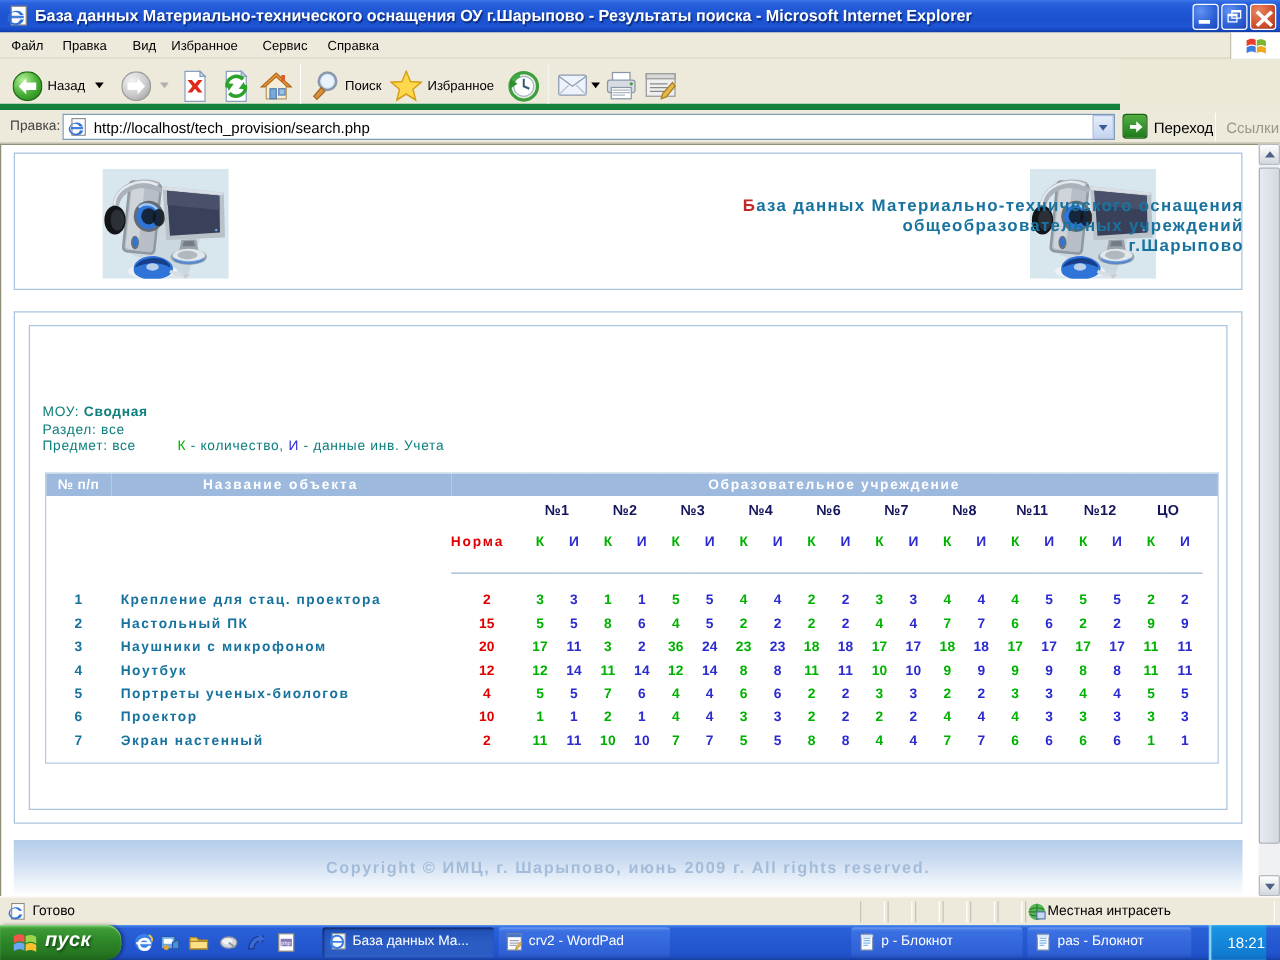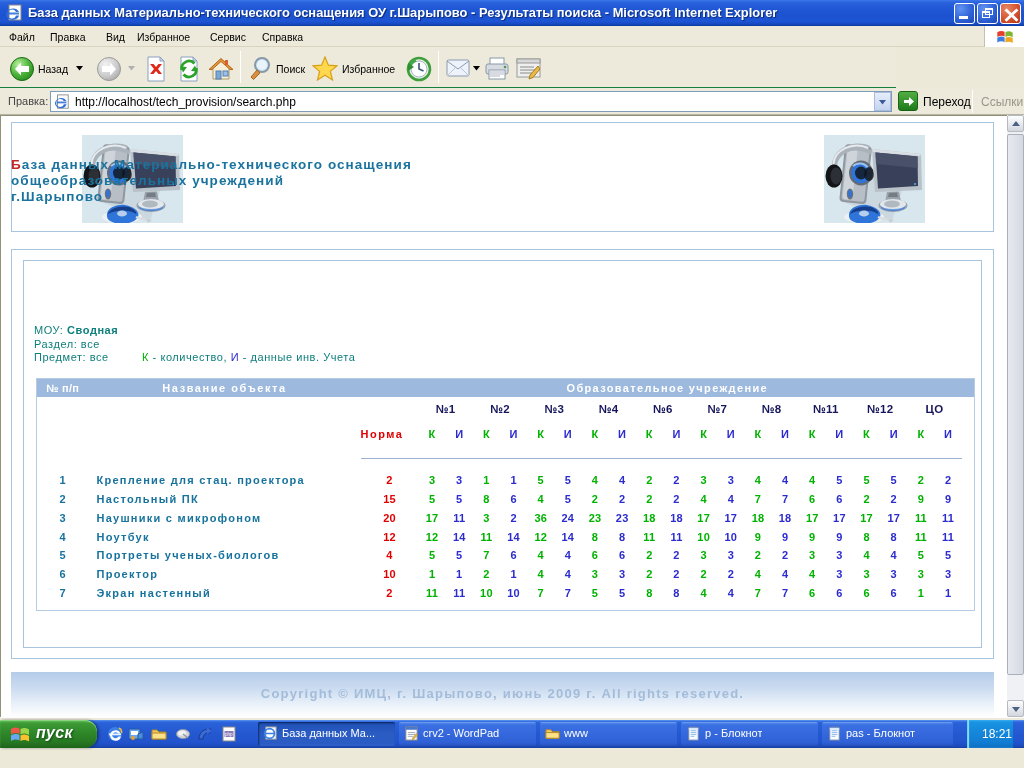--- a/index.html
+++ b/index.html
@@ -19,21 +19,21 @@
 #btnmax .g{position:absolute;left:4px;top:7px;width:8px;height:7px;border:1px solid #fff;border-top:2px solid #fff}
 #btnmax .g2{position:absolute;left:7px;top:4px;width:8px;height:7px;border:1px solid #fff;border-top:2px solid #fff;background:transparent}
 #btncls .x{position:absolute;left:0;top:0;width:21px;height:21px}
 
 
 #menubar{left:0;top:26px;width:1024px;height:21px;background:#edeadb;border-bottom:1px solid #d8d4bf}
 #menubar span{position:absolute;top:5px;font-size:10.5px;color:#000}
 #winflag{left:984px;top:26px;width:40px;height:21px;border-left:1px solid #c5c1ae;background:#fff}
 
 
-#toolbar{left:0;top:47px;width:896px;height:41px;background:#edeadb;border-bottom:1px solid #15803d}
+#toolbar{left:0;top:47px;width:896px;height:41px;background:#edeadb;border-bottom:5px solid #15803d}
 #toolbar .tx{position:absolute;font-size:10.5px;color:#000;top:16px}
 .tsep{position:absolute;top:4px;width:1px;height:32px;background:#cfcbb8;border-right:1px solid #fff}
 
 
 #addrbar{left:0;top:88px;width:1024px;height:27px;background:#edeadb;border-bottom:1px solid #b8b4a2}
 #addrbar .lbl{position:absolute;left:8px;top:7px;font-size:11px;color:#444}
 #addrfield{position:absolute;left:50px;top:3px;width:842px;height:21px;background:#fff;border:1px solid #7f9db9}
 #addrfield .url{position:absolute;left:24px;top:3px;font-size:12px;color:#000}
 #addrdrop{position:absolute;left:823px;top:0px;width:17px;height:19px;background:linear-gradient(180deg,#e6eefb,#c4d4ef);border:1px solid #aabbdd}
 #gobtn{position:absolute;left:898px;top:3px;width:20px;height:20px;border-radius:3px;background:linear-gradient(180deg,#52ae43,#1f7a1a);border:1px solid #166312}
@@ -43,21 +43,21 @@
 
 
 #content{left:0;top:115px;width:1007px;height:602px;background:#fff;border-top:1px solid #919078;border-left:1px solid #919078;overflow:hidden}
 #scroll{left:1007px;top:115px;width:17px;height:602px;background:#f0f1f4}
 .sbtn{position:absolute;left:0;width:17px;height:17px;background:linear-gradient(180deg,#fdfefe,#d3d7de);border:1px solid #b5bac2;border-radius:2px}
 .sarr{position:absolute;left:4px;width:0;height:0;border-left:4px solid transparent;border-right:4px solid transparent}
 #sthumb{position:absolute;left:0;top:19px;width:17px;height:541px;background:linear-gradient(90deg,#e7eaf0,#d4d9e1);border:1px solid #aab0bb;border-radius:2px}
 
 .bluebox{position:absolute;border:1px solid #a9c4de;background:transparent}
 
-#pgtitle{position:absolute;left:10px;top:41px;width:984px;text-align:left;font-size:13.5px;font-weight:bold;color:#1a739f;letter-spacing:1.05px;line-height:16px}
+#pgtitle{position:absolute;left:10px;top:41px;width:984px;text-align:right;font-size:13.5px;font-weight:bold;color:#1a739f;letter-spacing:1.05px;line-height:16px}
 #pgtitle .r{color:#c22a28}
 
 #formbar{position:absolute;left:31px;top:152px;width:940px;height:30px;border:1px solid #b9d0e6}
 #formbar .l{position:absolute;left:9px;top:9px;font-size:11px;color:#2e7cab;letter-spacing:0.85px}
 #formbar .u{position:absolute;left:272px;top:7px;font-size:12px;color:#2e7cab;letter-spacing:0.3px}
 #formbar .u .r{color:#c22a28;font-size:14px}
 
 .inf{position:absolute;left:33px;font-size:11px;color:#0d7f7c;letter-spacing:0.55px}
 .legend{position:absolute;left:141px;font-size:11px;letter-spacing:0.55px;color:#0d7f7c}
 
@@ -84,21 +84,21 @@
 background:linear-gradient(180deg,#b5cce9 0%,#cadbf0 35%,#e8f0f9 70%,#ffffff 100%)}
 #footer .c{position:absolute;left:0;top:14px;width:100%;text-align:center;font-size:13px;font-weight:bold;color:#a3bcd9;letter-spacing:1.25px}
 
 
 #statusbar{left:0;top:717px;width:1024px;height:23px;background:#edeadb;border-top:1px solid #fff}
 #statusbar .txt{position:absolute;left:26px;top:5px;font-size:11px;color:#000}
 #statusbar .zone{position:absolute;left:838px;top:5px;font-size:11px;color:#000}
 .spane{position:absolute;top:3px;height:17px;border-left:1px solid #c6c3b0;border-right:1px solid #fff}
 
 
-#taskbar{left:0;top:720px;width:1024px;height:28px;
+#taskbar{left:0;top:740px;width:1024px;height:28px;
 background:linear-gradient(180deg,#5f97f0 0%,#3672e2 5%,#2a61d8 10%,#2459d2 45%,#2153cc 80%,#1d4cc0 92%,#173f9f 100%)}
 #startbtn{position:absolute;left:0;top:0;width:97px;height:28px;border-radius:0 12px 12px 0;
 background:linear-gradient(180deg,#66c05c 0%,#3d9a35 12%,#2e8829 45%,#277722 80%,#1d6419 100%);
 box-shadow:inset 0 1px 1px #8ed886, 2px 0 3px rgba(0,0,20,0.4)}
 #startbtn .t{position:absolute;left:36px;top:4px;color:#fff;font-size:16px;font-weight:bold;font-style:italic;text-shadow:1px 1px 2px #14501273;letter-spacing:0.3px;text-shadow:1px 1px 2px rgba(10,60,10,0.8)}
 .qli{position:absolute;top:6px;width:16px;height:16px}
 .taskb{position:absolute;top:2px;height:24px;border-radius:2px;font-size:11px;color:#fff}
 .taskb .ic{position:absolute;left:5px;top:4px;width:15px;height:15px}
 .taskb .tt{position:absolute;left:24px;top:5px;white-space:nowrap;overflow:hidden}
 .tb-act{background:linear-gradient(180deg,#1a45a5 0%,#2152b8 8%,#2a5cc4 50%,#2a5cc4 90%,#3263cc 100%);box-shadow:inset 1px 1px 2px rgba(0,0,30,0.55)}
@@ -743,27 +743,20 @@
     </div>
 <div class="taskb tb-nrm" style="left:399px;width:137px">
       <div class="ic"><svg viewBox="0 0 16 16" width="15" height="15">
           <rect x="2" y="1" width="12" height="14" fill="#fff" stroke="#888"></rect>
           <rect x="2" y="1" width="12" height="3" fill="#4a78c8"></rect>
           <path d="M4 7 l8 0 M4 9 l8 0 M4 11 l6 0" stroke="#a0a8b8"></path>
           <path d="M9 13 L13 8 L14.5 9.5 L10.5 14 L9 14.5 Z" fill="#e8b84a" stroke="#a88020" stroke-width="0.5"></path>
         </svg></div>
       <div class="tt">crv2 - WordPad</div>
     </div>
-<div class="taskb tb-nrm" style="left:540px;width:137px">
-      <div class="ic"><svg viewBox="0 0 16 16" width="15" height="15">
-          <path d="M1 4 L6 4 L8 6 L15 6 L15 13 L1 13 Z" fill="#f5c860" stroke="#b08820"></path>
-          <path d="M1 7 L15 7 L15 13 L1 13 Z" fill="#fde08a" stroke="#b08820"></path>
-        </svg></div>
-      <div class="tt">www</div>
-    </div>
 <div class="taskb tb-nrm" style="left:681px;width:137px">
       <div class="ic"><svg viewBox="0 0 16 16" width="15" height="15">
           <rect x="3" y="2" width="10" height="13" fill="#f8fbff" stroke="#7a8aa8"></rect>
           <path d="M4 2 l0 -1.5 M6 2 l0 -1.5 M8 2 l0 -1.5 M10 2 l0 -1.5 M12 2 l0 -1.5" stroke="#7a8aa8"></path>
           <path d="M5 5 l6 0 M5 7 l6 0 M5 9 l6 0 M5 11 l4 0" stroke="#88b8e8"></path>
           <path d="M3 2 L13 2 L13 4 L3 4 Z" fill="#d8e8f8"></path>
         </svg></div>
       <div class="tt">p - Блокнот</div>
     </div>
 <div class="taskb tb-nrm" style="left:822px;width:131px">

